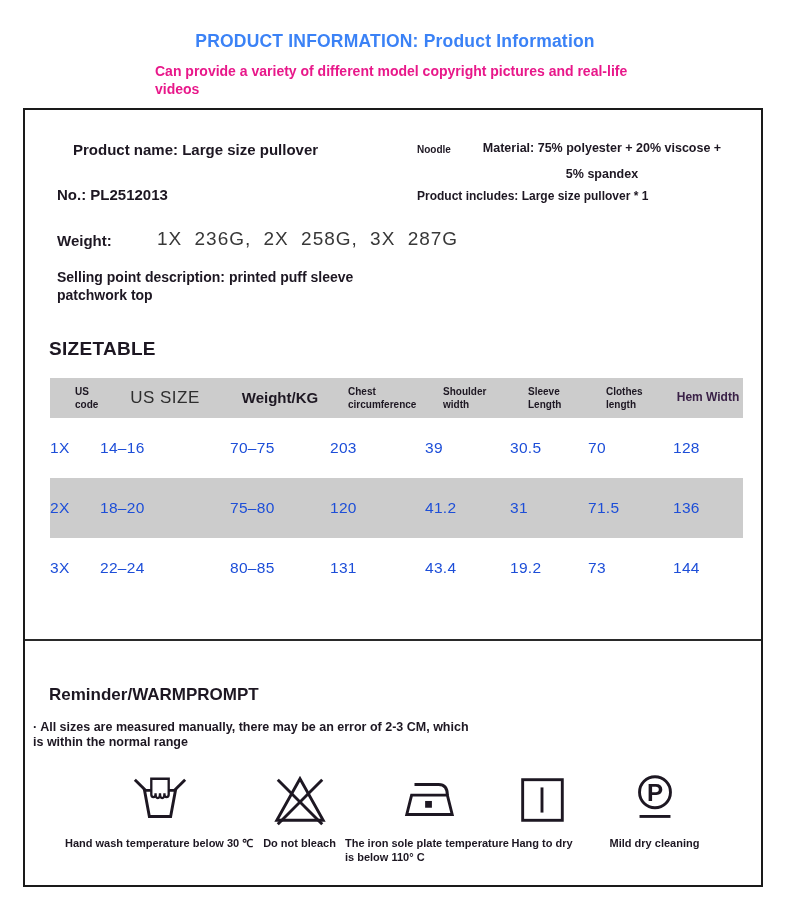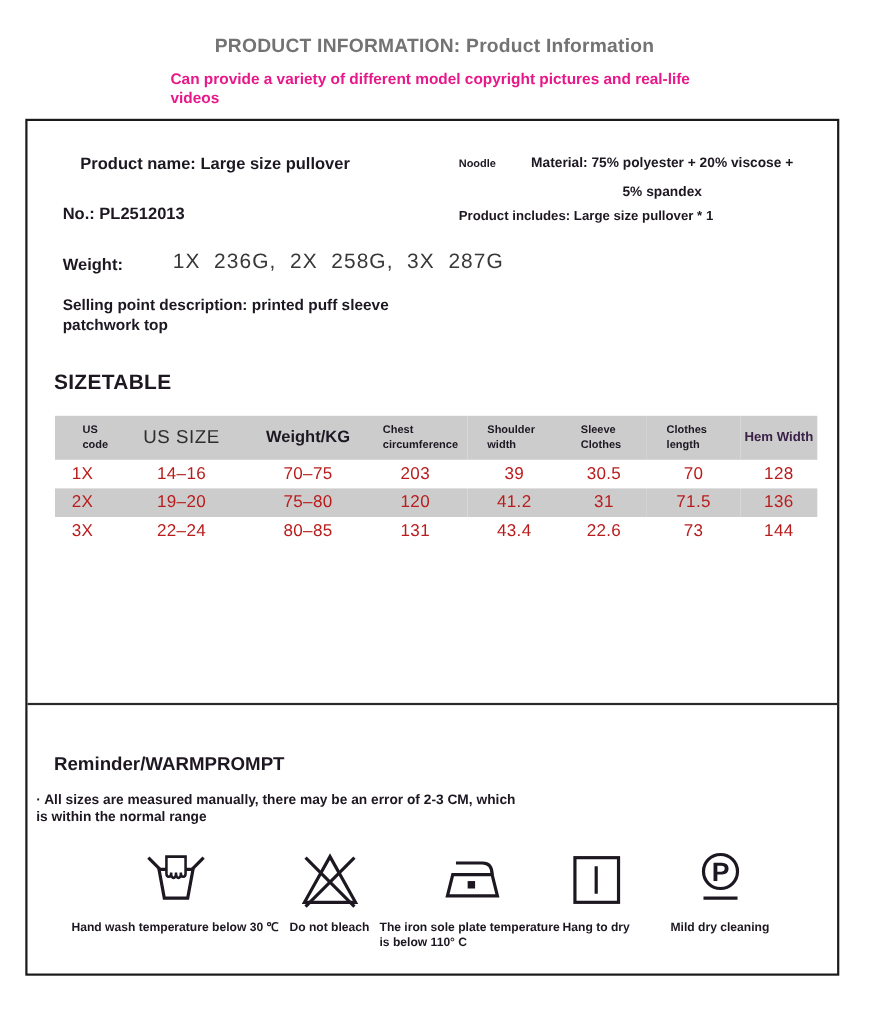--- a/index.html
+++ b/index.html
@@ -1,21 +1,21 @@
 <!DOCTYPE html>
 <html><head>
 <meta charset="utf-8">
 <style>
   * { margin:0; padding:0; box-sizing:border-box; }
   html,body { background:#ffffff; }
   body { font-family:"Liberation Sans", sans-serif; color:#1d1722; }
   .page { position:relative; width:790px; height:923px; background:#fff; overflow:hidden; }
 
   .title { position:absolute; left:0; top:31px; width:790px; text-align:center;
-           font-size:17.5px; font-weight:bold; color:#737373; letter-spacing:0.2px; }
+           font-size:17.5px; font-weight:bold; color:#3b82f6; letter-spacing:0.2px; }
   .subtitle { position:absolute; left:155px; top:63px; width:500px;
               font-size:14px; font-weight:bold; color:#e8188a; line-height:1.27; }
 
   .main-box { position:absolute; left:23px; top:108px; width:740px; height:779px;
               border:2px solid #1a1a1a; background:#fff; }
 
   .product-name { position:absolute; left:48px; top:31px; font-size:15px; font-weight:bold; }
   .noodle { position:absolute; left:392px; top:34px; font-size:10px; font-weight:bold; }
   .material { position:absolute; left:427px; top:31px; width:300px; text-align:center;
               font-size:12.5px; font-weight:bold; line-height:1.2; }
@@ -35,22 +35,22 @@
   table.size-table { position:absolute; left:25px; top:268px; width:693px;
                      border-collapse:collapse; table-layout:fixed; }
   table.size-table thead tr { background:#cccccc; }
   table.size-table th { height:40px; font-size:10px; font-weight:bold; line-height:1.3;
                         text-align:left; padding-left:18px; vertical-align:middle; }
   table.size-table th.c0 { padding-left:25px; }
   table.size-table th.center { text-align:center; padding-left:0; }
   table.size-table th.us-size { font-size:17px; font-weight:normal; letter-spacing:0.5px; color:#2e2e2e; }
   table.size-table th.weight-kg { font-size:15px; }
   table.size-table th.hem { font-size:12px; color:#3a2147; }
-  table.size-table td { height:26px; font-size:15.5px; font-weight:normal; color:#b91c1c;
-                        text-align:center; vertical-align:middle; letter-spacing:0.3px; }
+  table.size-table td { height:60px; font-size:15.5px; font-weight:normal; color:#1d4ed8;
+                        vertical-align:middle; letter-spacing:0.3px; }
   table.size-table tbody tr.striped { background:#cccccc; }
 
   .divider { position:absolute; left:0; top:529px; width:100%; height:0; border-top:2px solid #2a2a2a; }
 
   .reminder-heading { position:absolute; left:24px; top:575px; font-size:17px; font-weight:bold; }
   .reminder-note { position:absolute; left:8px; top:610px; width:445px;
                    font-size:12.5px; font-weight:bold; line-height:1.18; }
 
   .care-row { position:absolute; left:0; top:660px; width:740px; height:110px; }
   .care-item { position:absolute; top:0; display:flex; flex-direction:column; align-items:center; }
@@ -103,53 +103,53 @@
           <col style="width:85px">
           <col style="width:70px">
       </colgroup>
       <thead>
         <tr>
           <th class="c0">US code</th>
           <th class="center us-size">US SIZE</th>
           <th class="center weight-kg">Weight/KG</th>
           <th>Chest circumference</th>
           <th>Shoulder width</th>
-          <th>Sleeve Clothes</th>
+          <th>Sleeve Length</th>
           <th>Clothes length</th>
           <th class="center hem">Hem Width</th>
         </tr>
       </thead>
       <tbody>
         <tr>
           <td>1X</td>
           <td>14–16</td>
           <td>70–75</td>
           <td>203</td>
           <td>39</td>
           <td>30.5</td>
           <td>70</td>
           <td>128</td>
         </tr>
         <tr class="striped">
           <td>2X</td>
-          <td>19–20</td>
+          <td>18–20</td>
           <td>75–80</td>
           <td>120</td>
           <td>41.2</td>
           <td>31</td>
           <td>71.5</td>
           <td>136</td>
         </tr>
         <tr>
           <td>3X</td>
           <td>22–24</td>
           <td>80–85</td>
           <td>131</td>
           <td>43.4</td>
-          <td>22.6</td>
+          <td>19.2</td>
           <td>73</td>
           <td>144</td>
         </tr>
       </tbody>
     </table>
 
     <div class="divider"></div>
 
     <div class="reminder-heading">Reminder/WARMPROMPT</div>
     <div class="reminder-note">· All sizes are measured manually, there may be an error of 2-3 CM, which is within the normal range</div>

